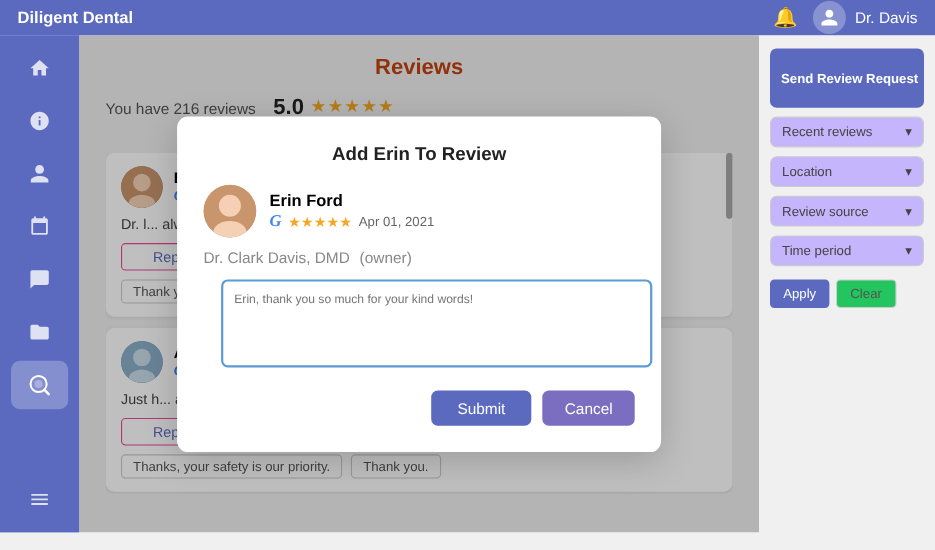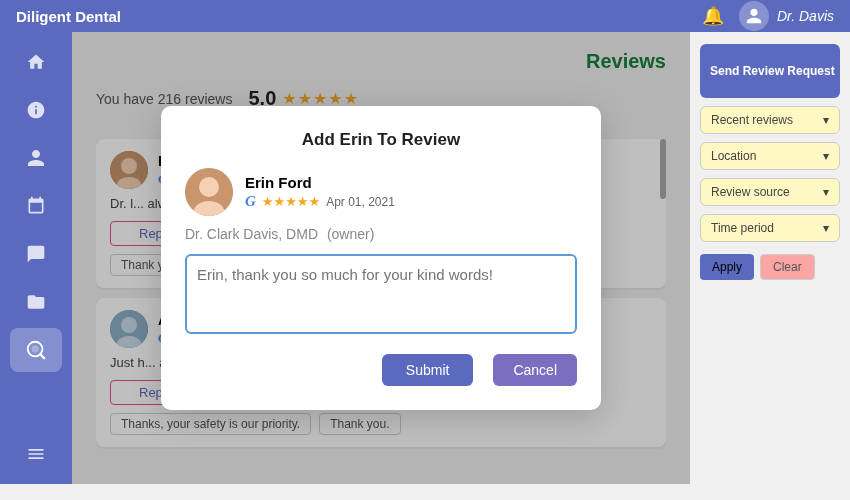--- a/index.html
+++ b/index.html
@@ -27,21 +27,20 @@
     .topnav-bell {
       color: white;
       font-size: 18px;
     }
     .topnav-user {
       display: flex;
       align-items: center;
       gap: 8px;
       color: white;
       font-size: 14px;
-      font-style: italic;
     }
     .topnav-avatar {
       width: 30px; height: 30px;
       border-radius: 50%;
       background: #8892d0;
       display: flex; align-items: center; justify-content: center;
       color: white; font-size: 13px;
     }
 
     
@@ -71,39 +70,38 @@
     .sidebar-item.active { background: rgba(255,255,255,0.25); color: white; }
 
     
     .main {
       flex: 1;
       padding: 18px 24px;
       position: relative;
       overflow: hidden;
     }
     .page-title {
-      text-align: right;
+      text-align: center;
       font-size: 20px;
       font-weight: 600;
       margin-bottom: 14px;
-      color: #15803d;
+      color: #c2410c;
     }
     .reviews-summary {
       display: flex;
       align-items: center;
       gap: 16px;
       margin-bottom: 29px;
     }
     .reviews-count {
       font-size: 14px;
       color: #555;
     }
     .rating-block {
       display: flex;
-      align-items: center;
       gap: 6px;
     }
     .rating-num {
       font-size: 20px;
       font-weight: 700;
       color: #222;
     }
     .stars { color: #f5a623; font-size: 16px; letter-spacing: 1px; }
 
     
@@ -182,39 +180,39 @@
     }
     .filter-dropdown {
       display: flex;
       align-items: center;
       justify-content: space-between;
       border: 1px solid #ccc;
       border-radius: 6px;
       padding: 6px 10px;
       font-size: 12px;
       color: #444;
-      background: #fef9c3;
+      background: #c4b5fd;
       cursor: pointer;
     }
     .filter-btns {
       display: flex;
       gap: 6px;
       margin-top: 4px;
     }
     .filter-apply {
       background: #5b6abf;
-      color: #000000;
+      color: #ffffff;
       border: none;
       border-radius: 4px;
       padding: 3px 12px;
       font-size: 12px;
       cursor: pointer;
     }
     .filter-clear {
-      background: #fca5a5;
+      background: #22c55e;
       color: #555;
       border: 1px solid #ccc;
       border-radius: 4px;
       padding: 5px 12px;
       font-size: 12px;
       cursor: pointer;
     }
 
     
     .scroll-area {
@@ -291,30 +289,31 @@
     .modal-owner-line span {
       color: #888;
       font-weight: 400;
     }
     .modal-textarea {
       width: 100%;
       height: 80px;
       border: 2px solid #5b9bd5;
       border-radius: 6px;
       padding: 10px;
-      font-size: 15px;
+      font-size: 11px;
       resize: none;
       outline: none;
       color: #444;
       font-family: inherit;
+      margin-left: 16px;
     }
     .modal-footer {
       display: flex;
       justify-content: flex-end;
-      gap: 20px;
+      gap: 10px;
       margin-top: 16px;
     }
     .btn-submit {
       background: #5b6abf;
       color: white;
       border: none;
       border-radius: 6px;
       padding: 8px 24px;
       font-size: 14px;
       cursor: pointer;

